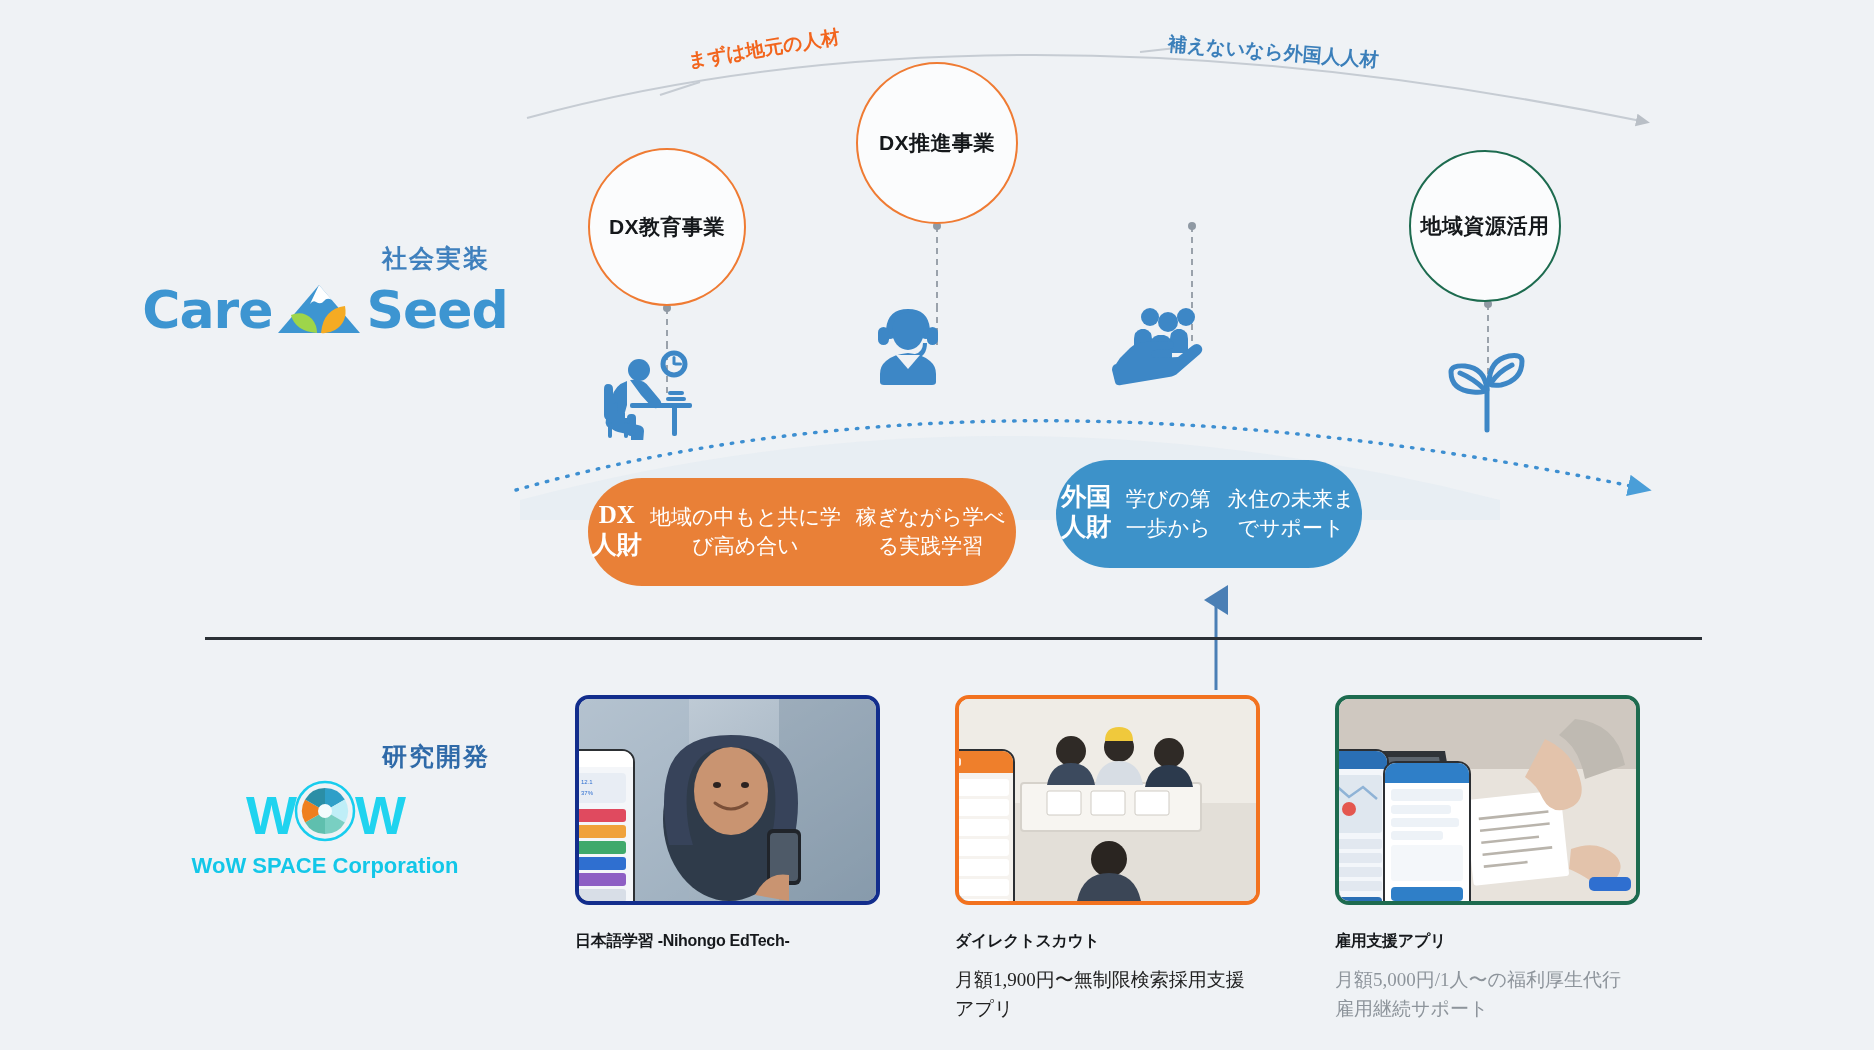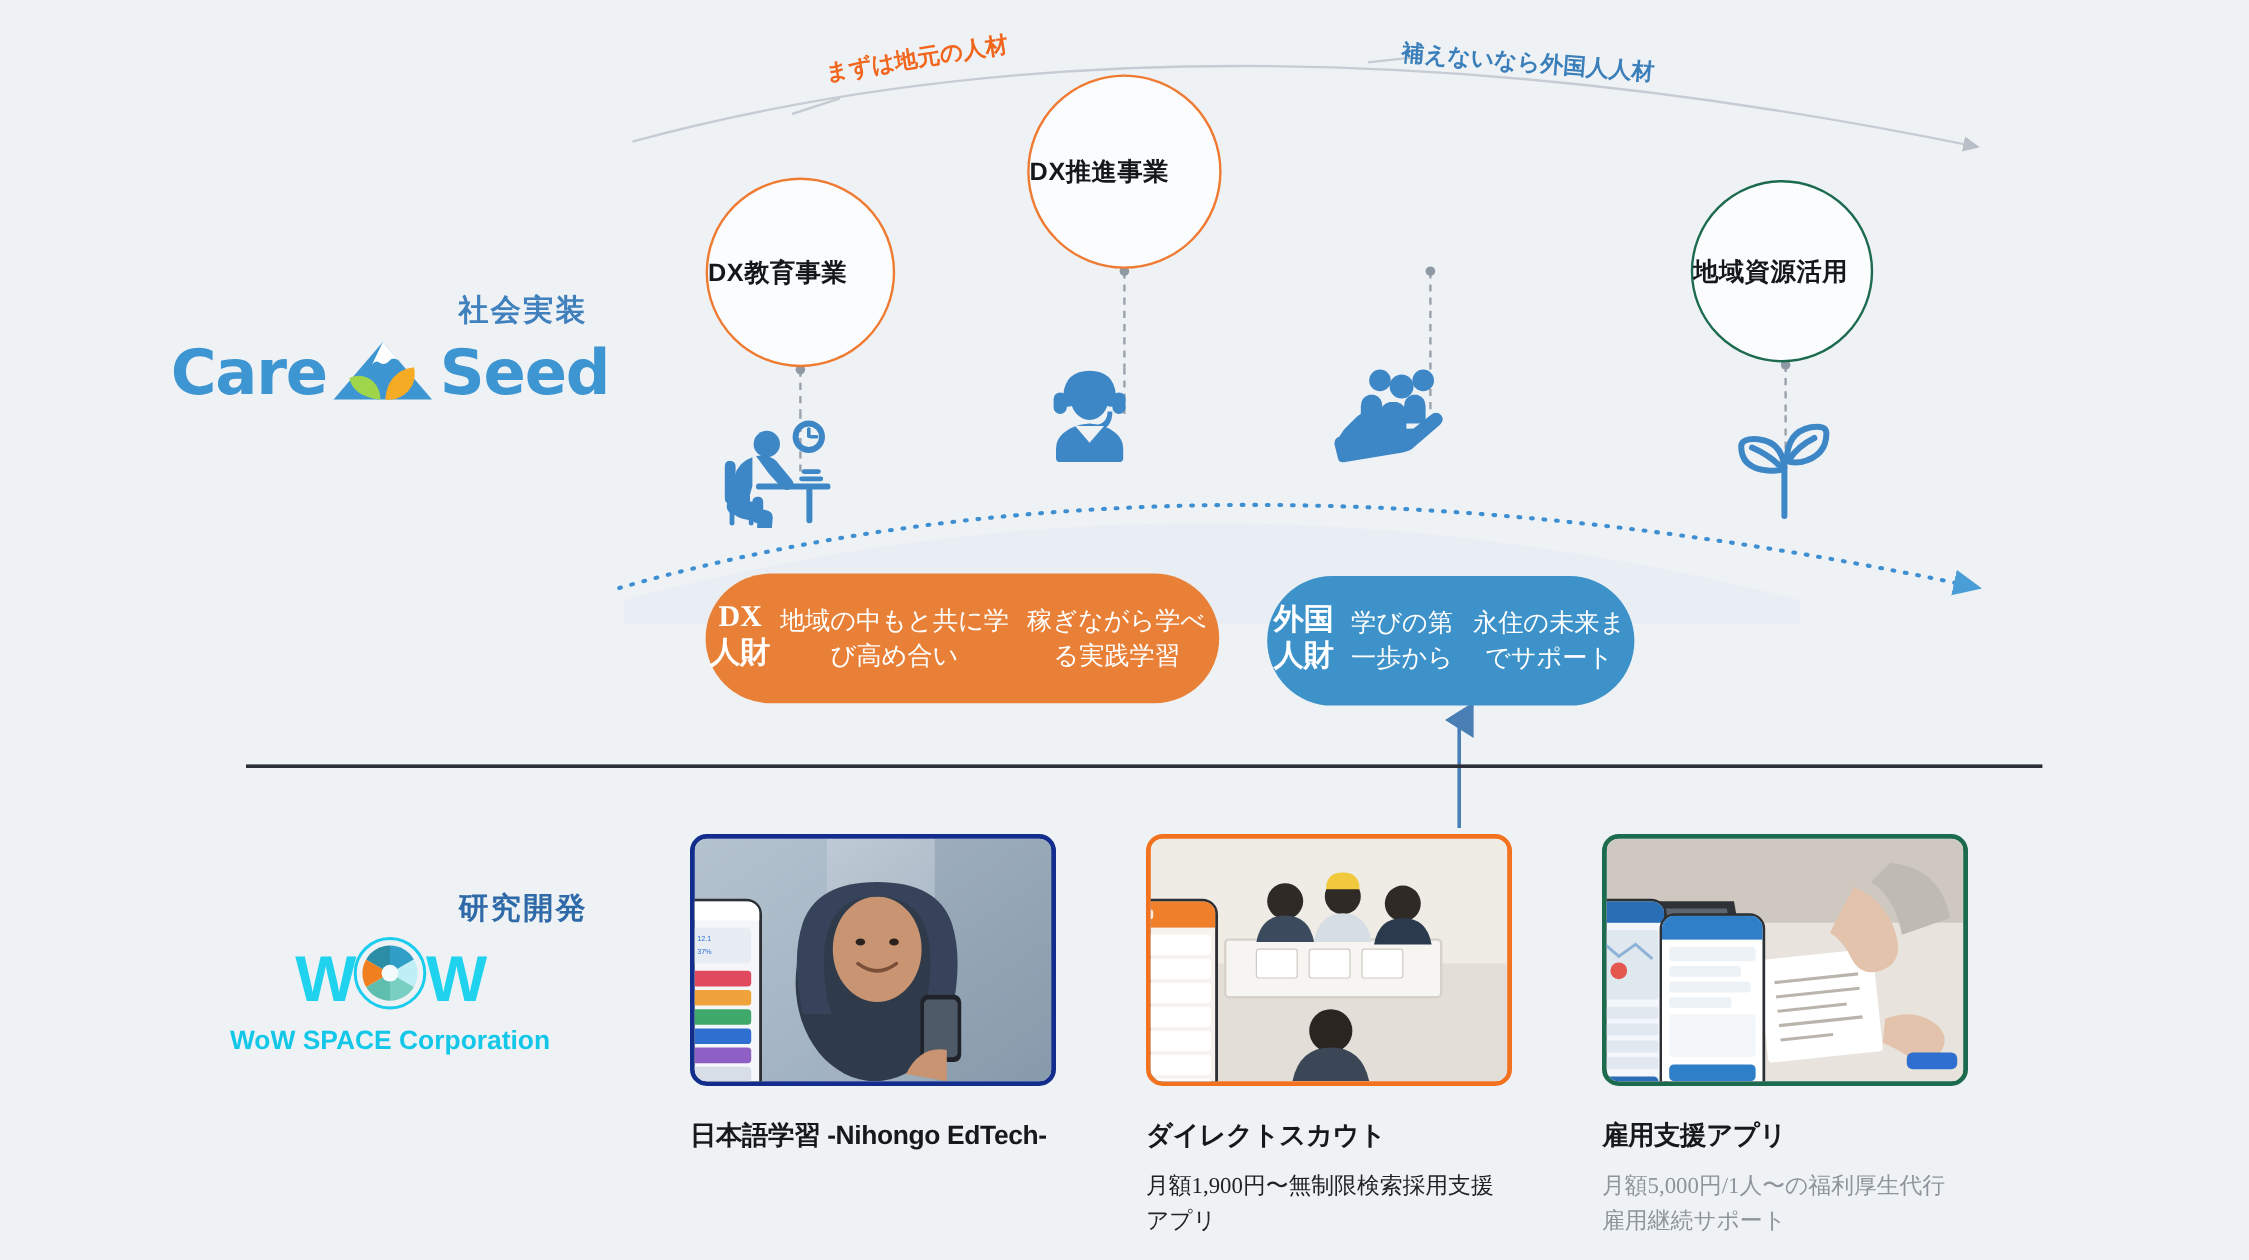--- a/index.html
+++ b/index.html
@@ -29,21 +29,21 @@
   #label-foreign {
     left: 1168px; top: 31px; font-size: 19px; color: #3b7fba;
     transform: rotate(4.5deg); transform-origin: left center;
   }
 
   
   .biz-circle {
     position: absolute;
     border-radius: 50%;
     background: #fbfcfd;
-    display: flex; align-items: center; justify-content: flex-start;
+    display: flex; align-items: center; justify-content: center;
     font-weight: bold;
     color: #15181b;
     letter-spacing: .5px;
   }
   #circle-dx-education { left: 588px; top: 148px; width: 158px; height: 158px; border: 2px solid #ef7b33; font-size: 21px; }
   #circle-dx-promotion { left: 856px; top: 62px;  width: 162px; height: 162px; border: 2px solid #ef7b33; font-size: 21px; }
   #circle-foreign-hr   { left: 1113px; top: 65px; width: 158px; height: 158px; border: 2px solid #4a9ed8; font-size: 21px; }
   #circle-local-res    { left: 1409px; top: 150px; width: 152px; height: 152px; border: 2px solid #1d6b4f; font-size: 21px; }
 
   
@@ -58,21 +58,21 @@
     position: absolute;
     border-radius: 58px;
     color: #ffffff;
     text-align: center;
     display: flex; flex-direction: row; align-items: center; justify-content: center;
     font-family: "Liberation Serif", "DejaVu Serif", serif;
   }
   .pill .pill-title { font-weight: bold; font-size: 25px; line-height: 1.2; margin-bottom: 4px; }
   .pill .pill-sub   { font-size: 21px; line-height: 1.38; font-weight: normal; }
   #pill-dx      { left: 588px;  top: 478px; width: 428px; height: 108px; background: #e98037; }
-  #pill-foreign { left: 1056px; top: 480px; width: 306px; height: 108px; background: #3d92c9; }
+  #pill-foreign { left: 1056px; top: 460px; width: 306px; height: 108px; background: #3d92c9; }
 
   
   #divider {
     position: absolute; left: 205px; top: 637px; width: 1497px; height: 3px;
     background: #2b3036;
   }
 
   
   .brand-block { position: absolute; text-align: center; }
   #brand-careseed { left: 160px; top: 242px; width: 330px; }
@@ -107,21 +107,21 @@
 
   .card-photo {
     position: relative; width: 305px; height: 210px;
     border-radius: 14px; overflow: hidden;
   }
   #photo-nihongo { border: 4px solid #122d8c; }
   #photo-scout   { border: 4px solid #f2721f; }
   #photo-koyo    { border: 4px solid #1d6b4f; }
 
   .card-title {
-    margin-top: 26px; font-size: 22px; font-weight: bold; color: #16191c;
+    margin-top: 26px; font-size: 16px; font-weight: bold; color: #16191c;
     white-space: nowrap; letter-spacing: -.3px;
   }
   .card-desc {
     margin-top: 14px; font-size: 19px; line-height: 1.5;
     font-family: "Liberation Serif", "DejaVu Serif", serif;
   }
   #desc-nihongo { color: #222; padding-left: 14px; }
   #desc-scout   { color: #222; }
   #desc-koyo    { color: #8d949b; }
 

